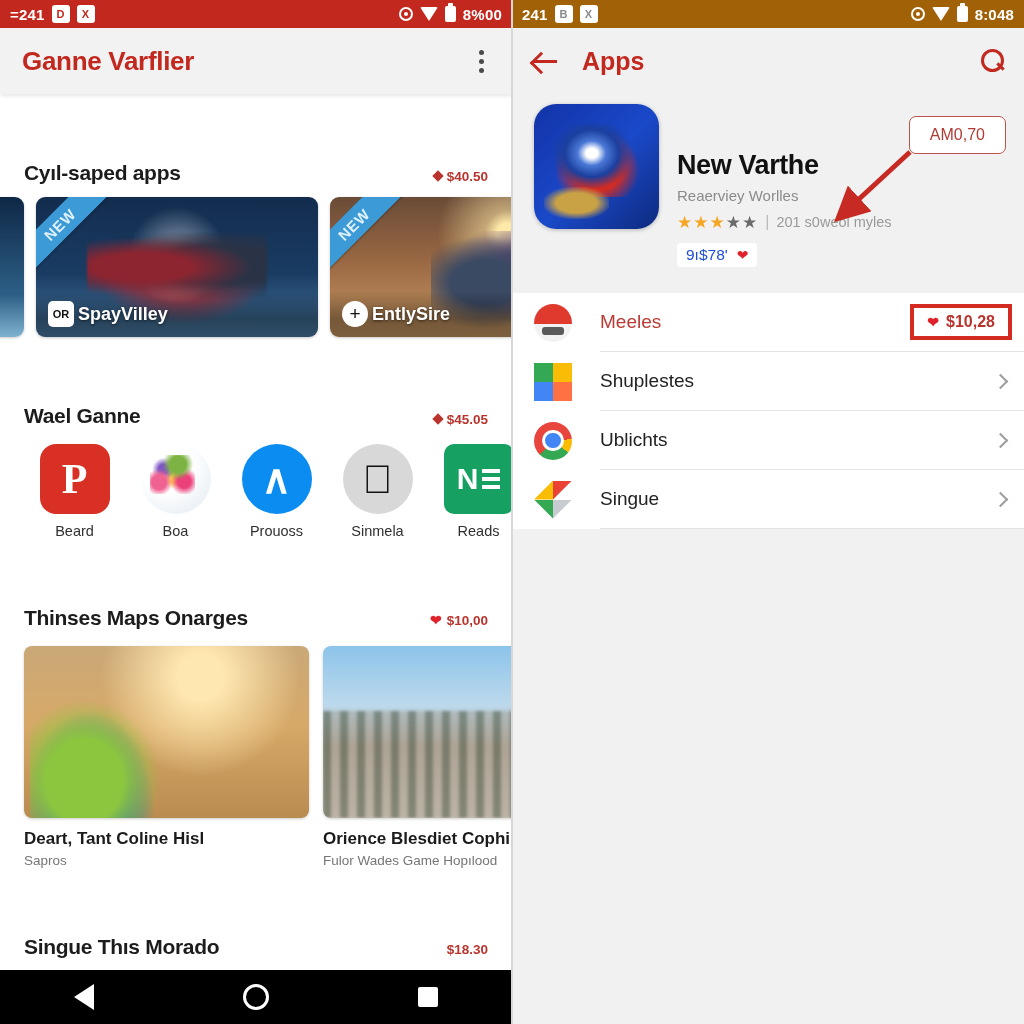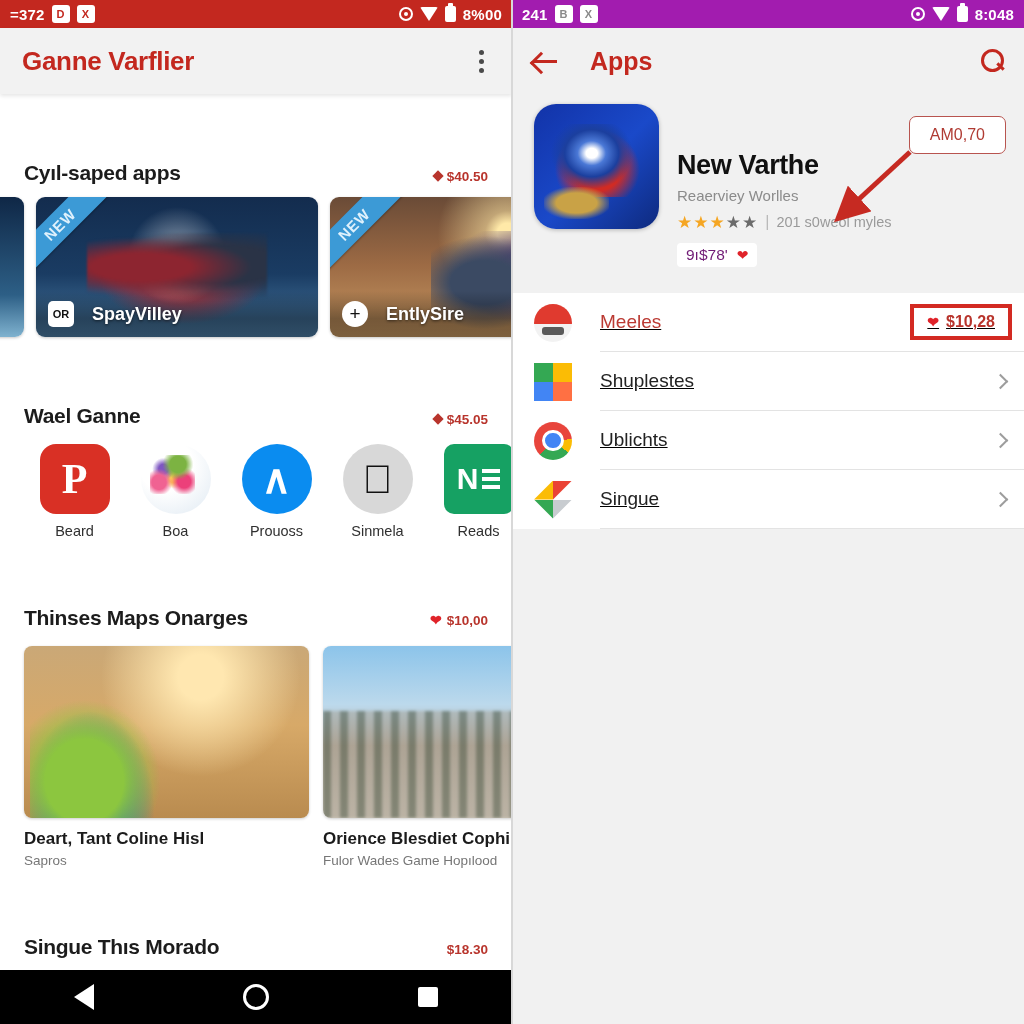--- a/index.html
+++ b/index.html
@@ -11,21 +11,21 @@
   }
   .screen { position:relative; width:1024px; height:1024px; display:flex; }
 
   
   .panel-left { position:relative; width:512px; height:1024px; background:#ffffff; overflow:hidden; }
   .statusbar {
     height:28px; display:flex; align-items:center; padding:0 10px;
     font-size:15px; font-weight:700; color:#ffffff; letter-spacing:.2px;
   }
   .sb-left { background:#c3281f; }
-  .sb-right { background:#a21caf; }
+  .sb-right { background:#a16207; }
   .sb-group { display:flex; align-items:center; gap:7px; }
   .sb-spacer { flex:1; }
   .sb-chip {
     display:inline-flex; align-items:center; justify-content:center;
     width:18px; height:18px; border-radius:3px; background:#ffffff;
     font-size:11px; font-weight:700; line-height:1;
   }
   .sb-chip.l { color:#c3281f; }
   .sb-chip.r { color:#8a8a8a; }
   .ic-rec { width:14px; height:14px; border-radius:50%; border:2.4px solid #fff; position:relative; }
@@ -89,21 +89,21 @@
   .art-sliver { background:linear-gradient(180deg,#0f2746 0%,#2d5f86 70%,#7fb2cf 100%); }
   .art-sliver::after{ content:""; position:absolute; left:10%; bottom:12%; width:40%; height:34%;
      background:radial-gradient(ellipse at 50% 50%, #c0303c 0 40%, rgba(192,48,60,0) 72%); }
   .newflag {
     position:absolute; left:-34px; top:14px; width:116px; text-align:center;
     background:#3c9ad6; color:#dff1fc; font-weight:800; font-size:15px; letter-spacing:1px;
     transform:rotate(-45deg); padding:5px 0; box-shadow:0 1px 2px rgba(0,0,0,.3);
   }
   .bn-bottom {
     position:absolute; left:0; right:0; bottom:0; height:46px;
-    display:flex; align-items:center; gap:18px; padding:0 12px;
+    display:flex; align-items:center; gap:4px; padding:0 12px;
     background:linear-gradient(180deg,rgba(0,0,0,0) 0%,rgba(0,0,0,.38) 60%);
   }
   .bn-badge {
     width:26px; height:26px; border-radius:5px; background:#fff; color:#111;
     font-size:11px; font-weight:800; display:flex; align-items:center; justify-content:center;
   }
   .bn-badge.round { border-radius:50%; font-size:19px; font-weight:400; line-height:1; padding-bottom:2px; }
   .bn-label { color:#fff; font-size:18px; font-weight:700; text-shadow:0 1px 3px rgba(0,0,0,.6); }
 
   
@@ -166,21 +166,21 @@
   .bc-sub { font-size:13.5px; color:#767676; margin-top:4px; white-space:nowrap; }
 
   .navbar { position:absolute; left:0; bottom:0; width:512px; height:54px; background:#000;
             display:flex; align-items:center; justify-content:space-around; z-index:6; }
   .nav-back { width:0; height:0; border-top:13px solid transparent; border-bottom:13px solid transparent; border-right:20px solid #fff; }
   .nav-home { width:26px; height:26px; border-radius:50%; border:3px solid #fff; }
   .nav-rec { width:20px; height:20px; background:#fff; border-radius:2px; }
 
   
   .panel-right { position:relative; width:512px; height:1024px; background:#f1f1f1; overflow:hidden; }
-  .r-appbar { height:66px; background:#f1f1f1; display:flex; align-items:center; padding:0 18px; gap:30px; }
+  .r-appbar { height:66px; background:#f1f1f1; display:flex; align-items:center; padding:0 18px; gap:22px; }
   .back-arrow { width:30px; height:30px; position:relative; cursor:pointer; }
   .back-arrow::before { content:""; position:absolute; left:3px; top:14px; width:24px; height:3px; background:#c3281f; }
   .back-arrow::after { content:""; position:absolute; left:3px; top:9px; width:13px; height:13px;
       border-left:3px solid #c3281f; border-bottom:3px solid #c3281f; transform:rotate(45deg); }
   .r-title { font-size:25px; font-weight:700; color:#c3281f; }
   .r-sp { flex:1; }
   .search-ico { width:28px; height:28px; position:relative; cursor:pointer; }
   .search-ico::before { content:""; position:absolute; left:3px; top:2px; width:17px; height:17px; border-radius:50%; border:3px solid #c3281f; }
   .search-ico::after { content:""; position:absolute; left:18px; top:18px; width:9px; height:3px; background:#c3281f; transform:rotate(45deg); }
 
@@ -196,30 +196,30 @@
   .hero-name { font-size:27px; font-weight:700; color:#111; letter-spacing:-.4px; }
   .hero-dev { font-size:15px; color:#8b8b8b; margin-top:6px; }
   .hero-rate { display:flex; align-items:center; gap:7px; margin-top:9px; }
   .stars { letter-spacing:1px; font-size:17px; line-height:1; }
   .stars .on { color:#f5a623; }
   .stars .off { color:#6b6b6b; }
   .rate-div { color:#b9b9b9; }
   .rate-count { font-size:14.5px; color:#9a9a9a; }
   .hero-dl { display:inline-flex; align-items:center; gap:9px; margin-top:12px; background:#fff;
              padding:3px 9px; border-radius:4px; }
-  .hero-dl-n { font-size:15.5px; color:#701a75; }
+  .hero-dl-n { font-size:15.5px; color:#1d4ed8; }
 
   .price-badge {
     position:absolute; right:18px; top:22px; border:1.6px solid #b8544f; border-radius:7px;
     background:#fff; padding:9px 20px; font-size:16px; color:#b03b33; font-weight:400;
   }
   .arrow-svg { position:absolute; left:0; top:0; width:512px; height:1024px; pointer-events:none; }
 
   .list { background:#fff; }
-  .row { display:flex; align-items:center; height:59px; padding-left:22px; position:relative; cursor:pointer;text-decoration:underline; }
+  .row { display:flex; align-items:center; height:59px; padding-left:22px; position:relative; cursor:pointer; }
   .row-ico { width:38px; height:38px; flex:0 0 auto; margin-right:28px; position:relative; }
   .row-body { flex:1; display:flex; align-items:center; height:100%; border-bottom:1px solid #e3e3e3; padding-right:18px; }
   .row-label { font-size:19px; color:#222; }
   .row-label.hl { color:#bb3a33; }
   .row-sp { flex:1; }
   .chev { width:11px; height:11px; border-top:2.2px solid #9d9d9d; border-right:2.2px solid #9d9d9d; transform:rotate(45deg); }
   .row-price {
     display:inline-flex; align-items:center; gap:7px; border:4px solid #d32a22; background:#fff;
     padding:5px 13px; font-size:16px; color:#b8342c; font-weight:700; margin-right:-6px;
   }
@@ -243,21 +243,21 @@
 </style>
 </head>
 <body>
 
 <div class="screen">
 
   <div class="panel-left">
 
     <div class="statusbar sb-left">
       <div class="sb-group">
-        <span>=372</span>
+        <span>=241</span>
         <span class="sb-chip l">D</span>
         <span class="sb-chip l">X</span>
       </div>
       <div class="sb-spacer"></div>
       <div class="sb-group">
         <span class="ic-rec"></span>
         <span class="ic-wifi"></span>
         <span class="ic-bat"></span>
         <span class="sb-time">8%00</span>
       </div>

